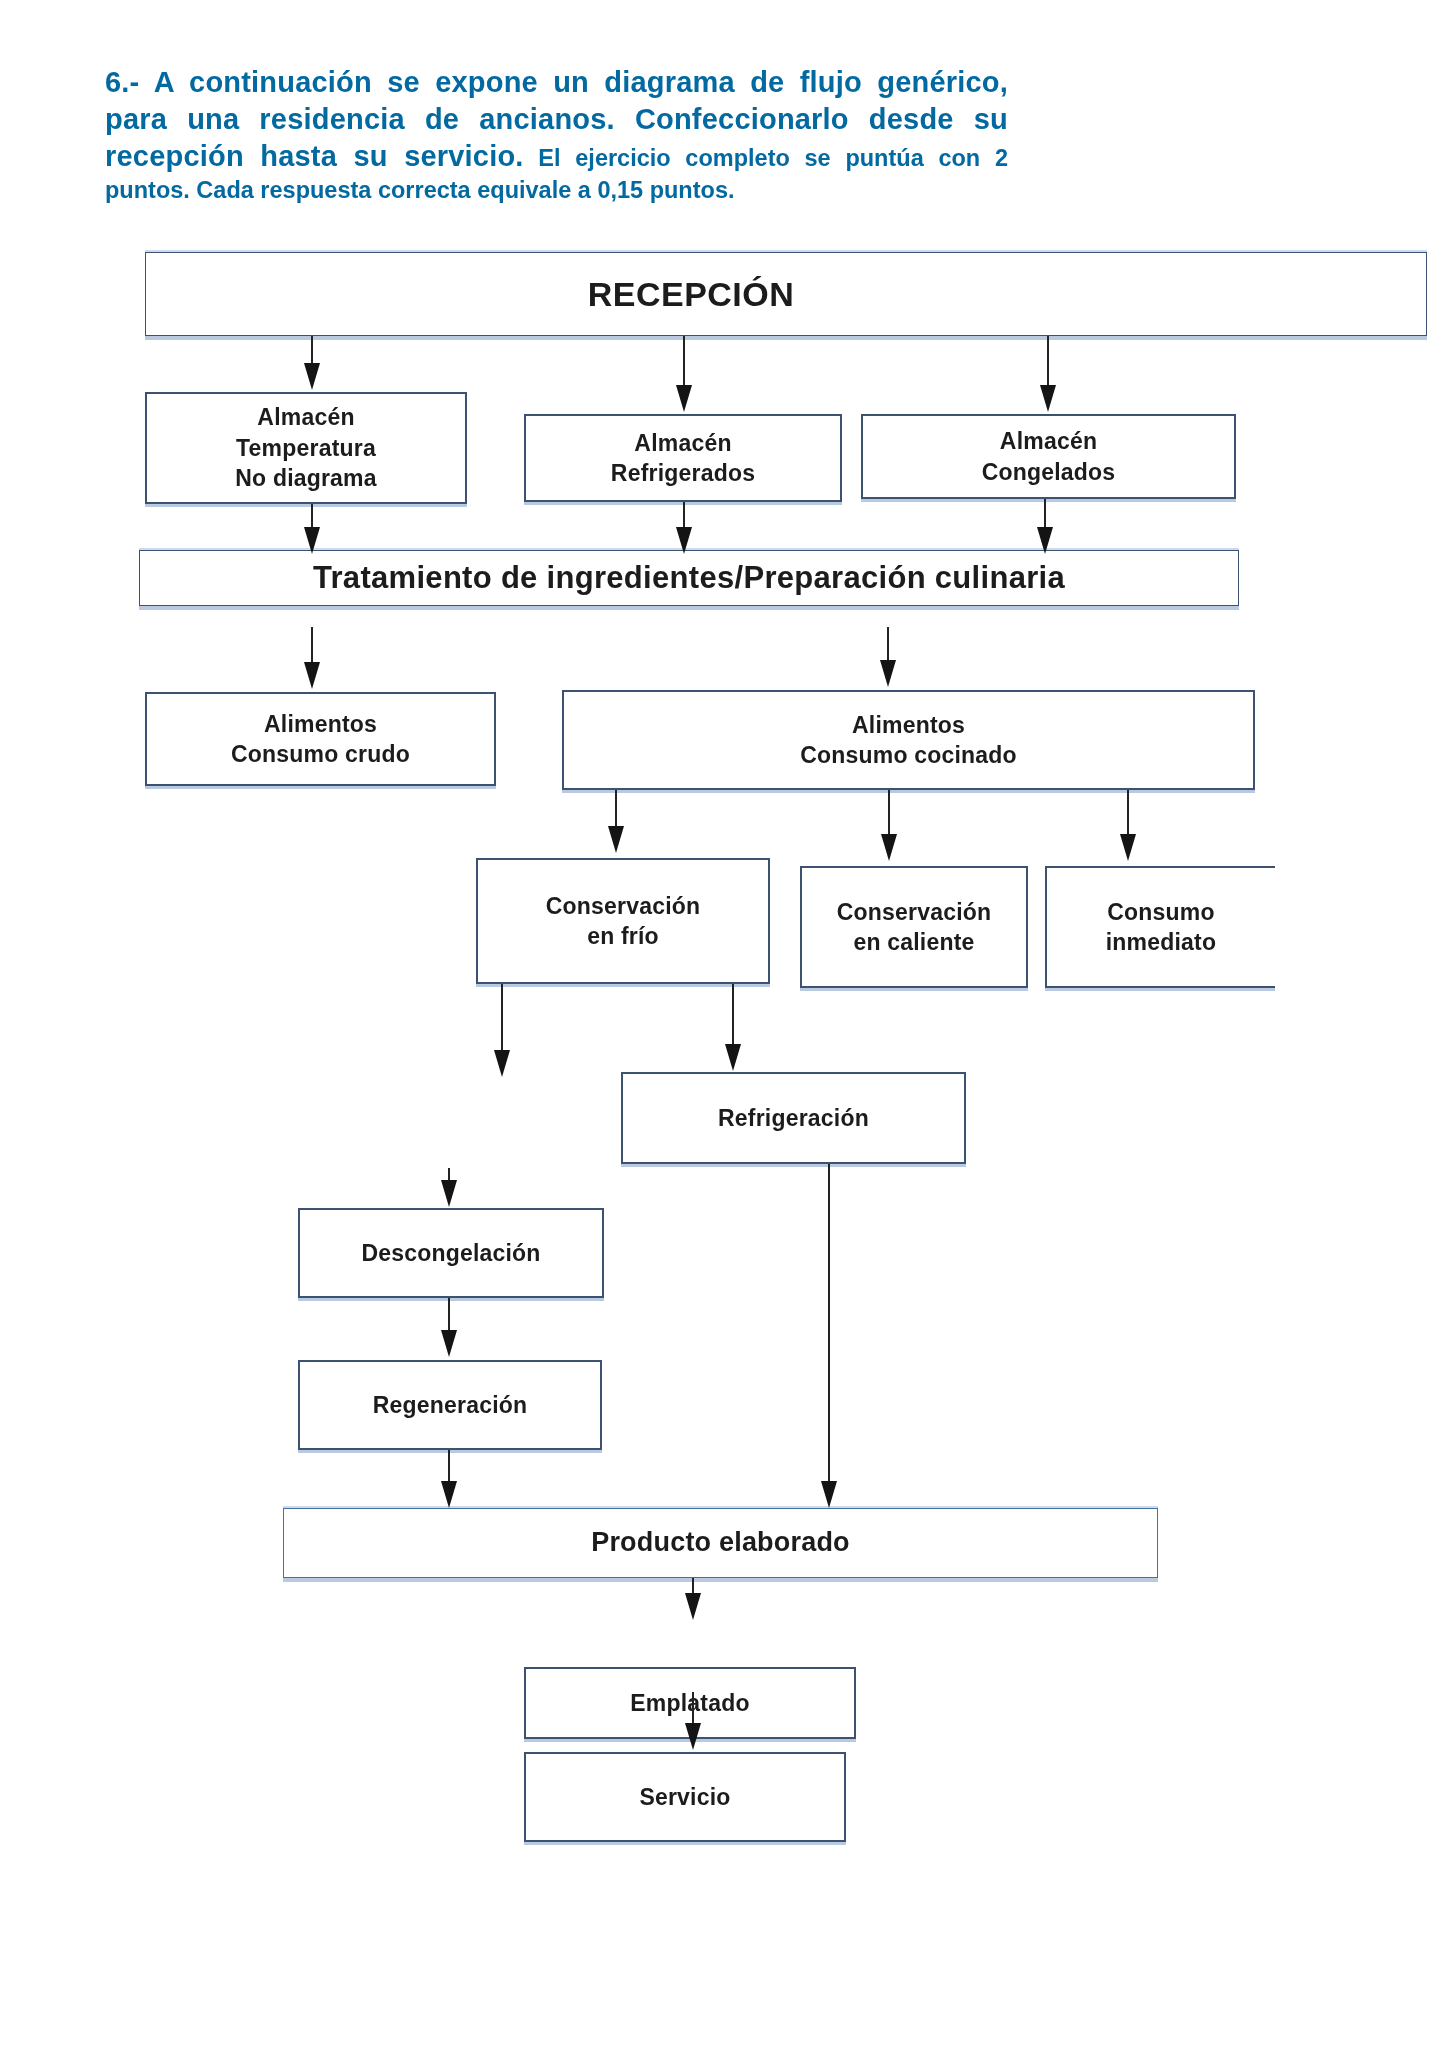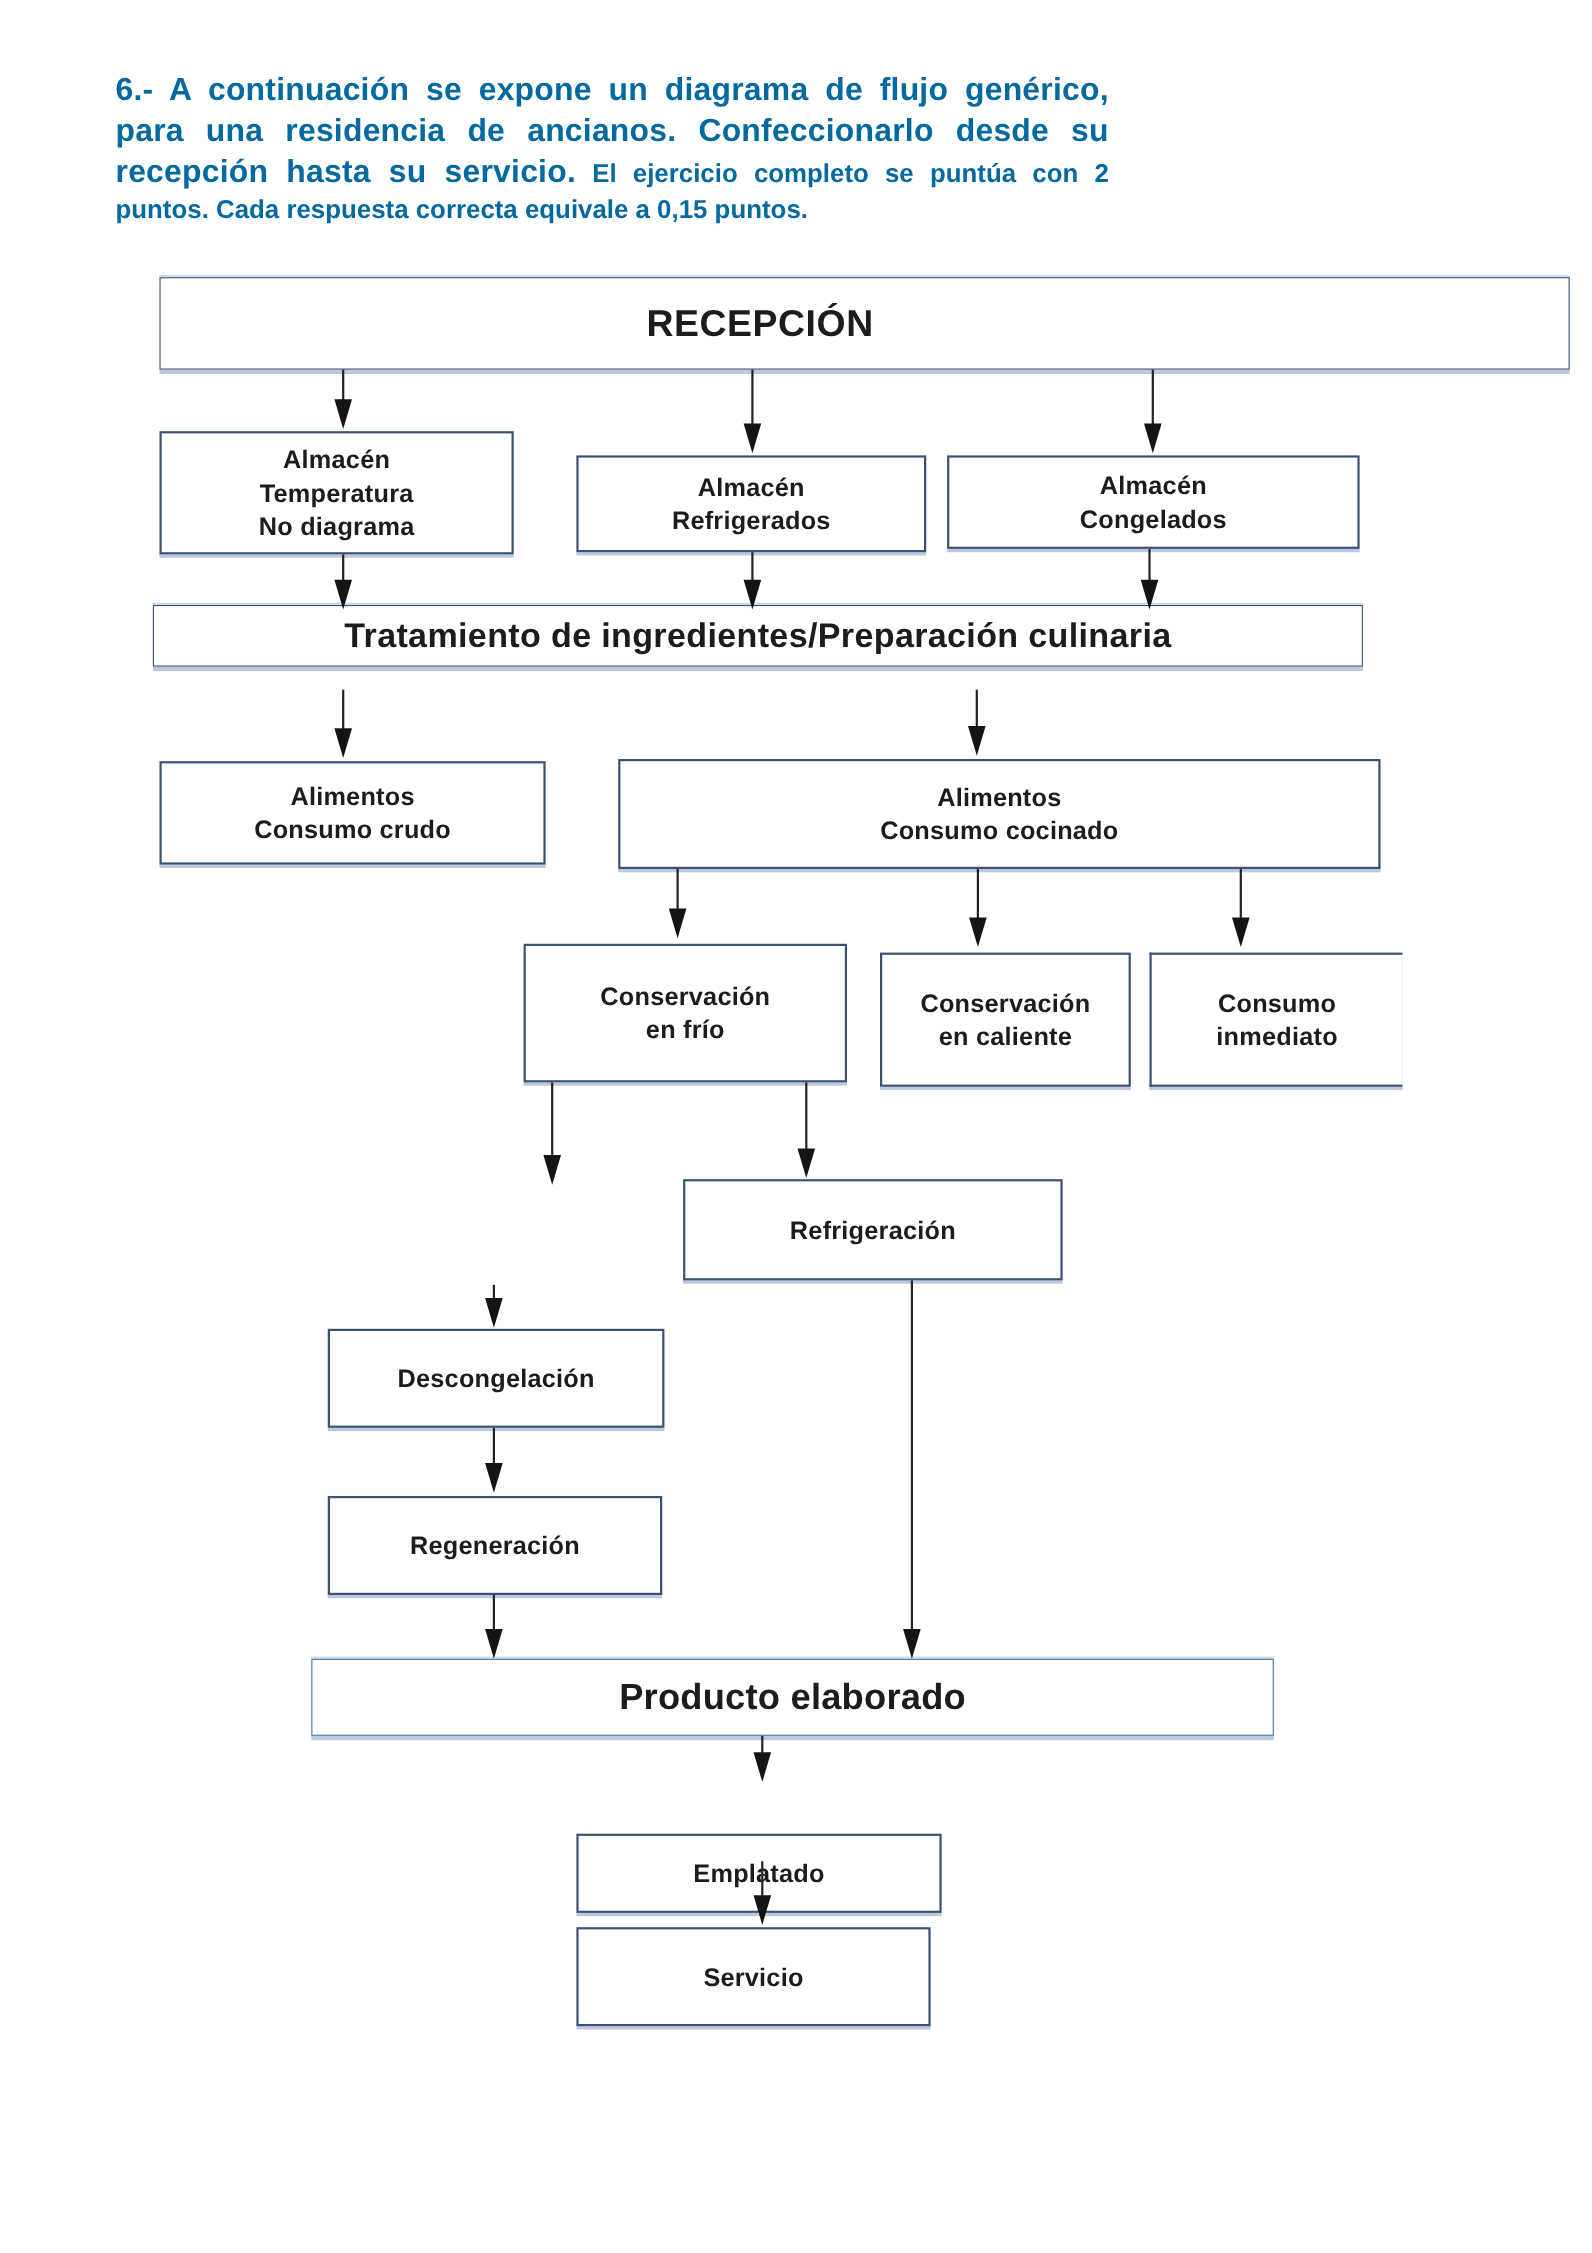--- a/index.html
+++ b/index.html
@@ -40,21 +40,21 @@
   .n-alimentos-crudo{left:145px;top:692px;width:351px;height:94px;}
   .n-alimentos-cocinado{left:562px;top:690px;width:693px;height:100px;}
   .n-conservacion-frio{left:476px;top:858px;width:294px;height:126px;}
   .n-conservacion-caliente{left:800px;top:866px;width:228px;height:122px;}
   .n-consumo-inmediato{left:1045px;top:866px;width:230px;height:122px;border-right:none;}
   .n-congelacion{left:298px;top:1078px;width:301px;height:90px;}
   .n-refrigeracion{left:621px;top:1072px;width:345px;height:92px;}
   .n-descongelacion{left:298px;top:1208px;width:306px;height:90px;}
   .n-regeneracion{left:298px;top:1360px;width:304px;height:90px;}
   .n-producto{left:283px;top:1508px;width:875px;height:70px;border-color:#4273a3;}
-  .n-producto .nl{font-size:33px;}
+  .n-producto .nl{font-size:27px;}
   .n-emplatado{left:524px;top:1667px;width:332px;height:72px;}
   .n-servicio{left:524px;top:1752px;width:322px;height:90px;}
   
   .vline{position:absolute;width:2px;background:#232323;}
   .ahead{
     position:absolute;width:0;height:0;
     border-left:8px solid transparent;border-right:8px solid transparent;
     border-top:27px solid #141414;
   }
 </style>

